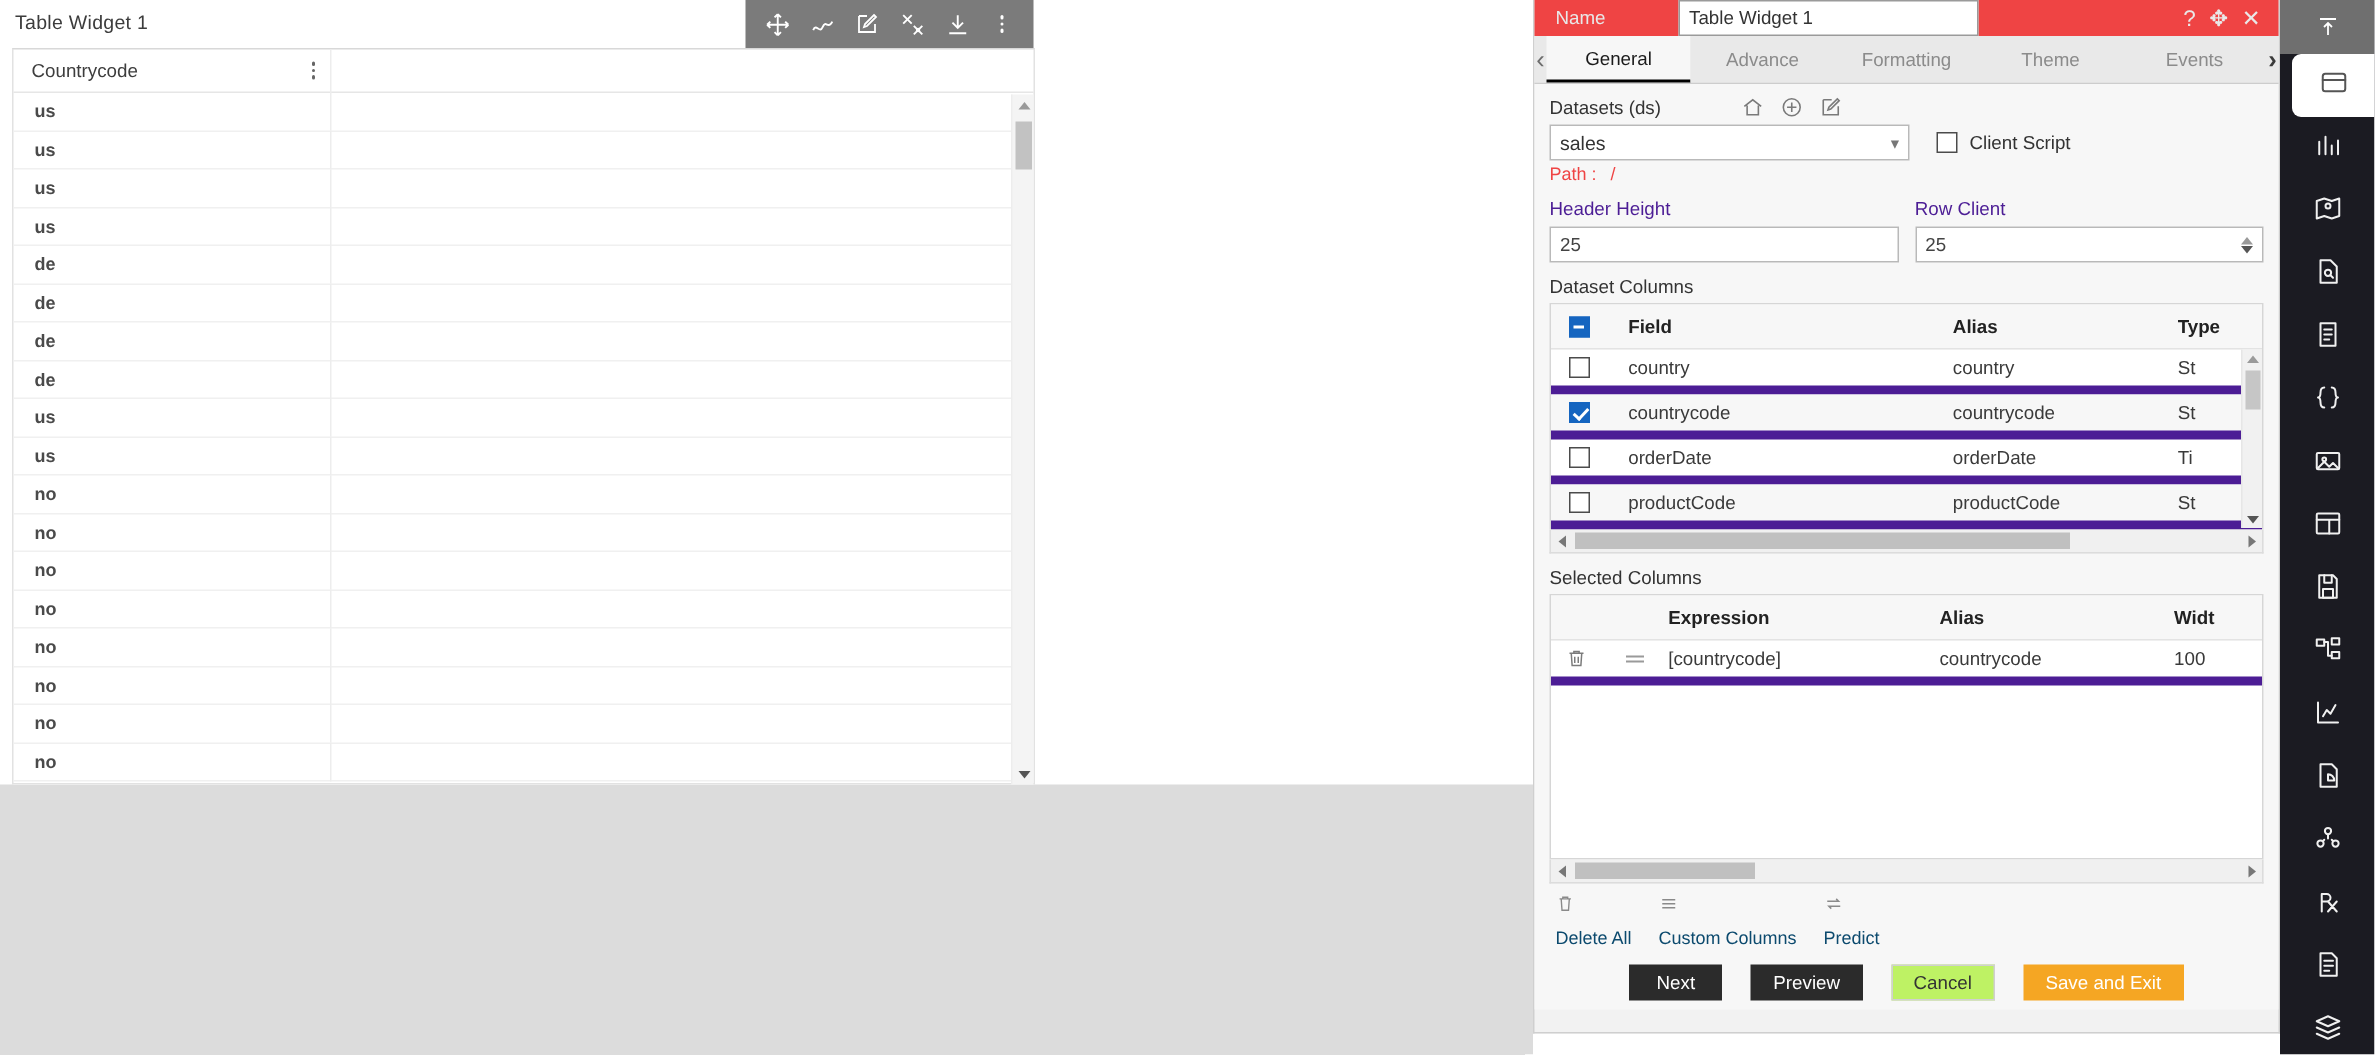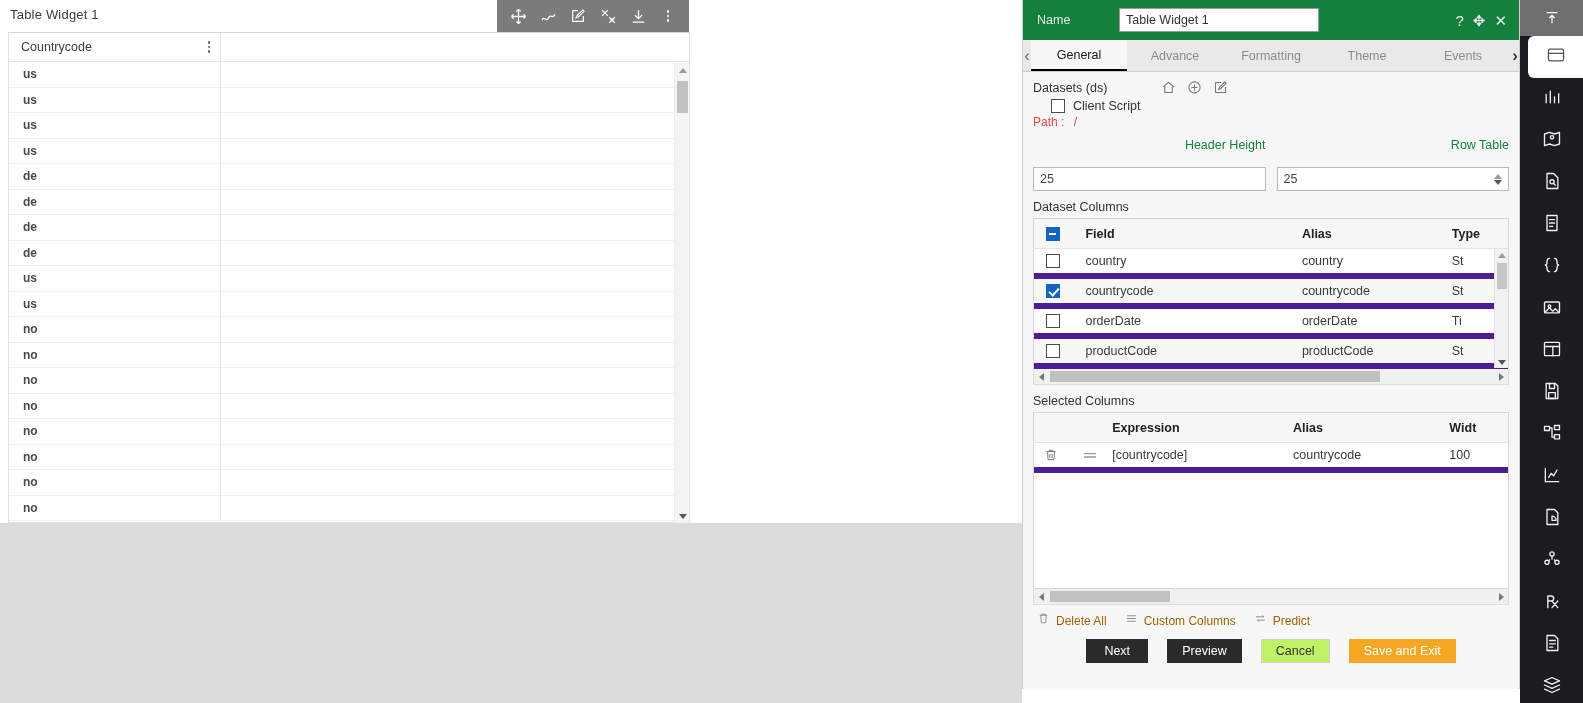--- a/index.html
+++ b/index.html
@@ -87,21 +87,21 @@
   .tri { width: 0; height: 0; }
   .tri.up { border-left: 4px solid transparent; border-right: 4px solid transparent; border-bottom: 5px solid #9a9a9a; }
   .tri.down { border-left: 4px solid transparent; border-right: 4px solid transparent; border-top: 5px solid #555; }
 
   
   .panel {
     position: absolute; left: 1022px; top: 0; width: 498px; height: 689px;
     background: #f2f2f2; border: 1px solid #cfcfcf; border-top: none;
   }
   .panel-header {
-    height: 40px; background: #15803d; display: flex; align-items: center;
+    height: 24px; background: #ef4444; display: flex; align-items: center;
     padding: 0 8px 0 14px; gap: 10px;
   }
   .panel-header .lbl { color: #e8e8e8; font-size: 12.5px; width: 72px; }
   .panel-header input.name {
     width: 200px; height: 24px; border: 1px solid #9a9a9a; background: #fff;
     font-size: 12.5px; color: #333; padding: 0 6px;
     font-family: "Liberation Sans", sans-serif;
   }
   .panel-header .hdr-icons { margin-left: auto; display: flex; align-items: center; gap: 9px; padding-right: 4px; }
   .panel-header .hdr-icons span { color: #e9e9e9; font-size: 15px; cursor: pointer; line-height: 1; }
@@ -147,21 +147,21 @@
     border: solid #fff; border-width: 0 2px 2px 0; transform: rotate(43deg);
   }
   .cbox.indet { background: #1565c0; border-color: #1565c0; position: relative; }
   .cbox.indet::after {
     content: ""; position: absolute; left: 2px; top: 5px; width: 7px; height: 2px; background: #fff;
   }
   .path { font-size: 12px; color: #ef4444; margin-top: 2px; }
 
   .hh-row { display: flex; gap: 11px; margin-top: 9px; }
   .fld { width: 240px; }
-  .fld .cap { font-size: 12.5px; color: #15803d; margin-bottom: 15px; text-align: right; }
+  .fld .cap { font-size: 12.5px; color: #4c1d95; margin-bottom: 5px; }
   .fld .inp {
     height: 24px; border: 1px solid #b9b9b9; background: #fff;
     font-size: 12.5px; color: #444; padding: 0 6px;
     display: flex; align-items: center; justify-content: space-between;
   }
   .spin { display: flex; flex-direction: column; gap: 1px; align-items: center; cursor: pointer; }
 
   
   .grid-title { font-size: 12.5px; color: #333; margin: 9px 0 4px 0; }
   .grid { border: 1px solid #d6d6d6; background: #fff; position: relative; }
@@ -198,21 +198,21 @@
     display: flex; align-items: center; position: relative;
   }
   .hscroll .arr { width: 14px; display: flex; justify-content: center; cursor: pointer; }
   .hscroll .arr.r { position: absolute; right: 0; }
   .hscroll .thumb { position: absolute; left: 16px; height: 11px; background: #c0c0c0; }
   .tri.left { border-top: 4px solid transparent; border-bottom: 4px solid transparent; border-right: 5px solid #777; }
   .tri.right { border-top: 4px solid transparent; border-bottom: 4px solid transparent; border-left: 5px solid #777; }
 
   
   .links { display: flex; align-items: center; gap: 18px; margin-top: 7px; padding-left: 4px; }
-  .links .lk { display: flex; align-items: flex-end; gap: 6px; font-size: 12px; color: #a16207; cursor: pointer; }
+  .links .lk { display: flex; align-items: flex-start; gap: 6px; font-size: 12px; color: #0c4a6e; cursor: pointer; flex-direction: column; }
 
   
   .footer { display: flex; justify-content: center; gap: 19px; margin-top: 11px; }
   .btn {
     min-width: 62px; height: 24px; padding: 0 14px; font-size: 12.5px;
     display: flex; align-items: center; justify-content: center; cursor: pointer;
     border: 1px solid transparent; font-family: "Liberation Sans", sans-serif;
   }
   .btn.dark { background: #2b2b2b; color: #fff; }
   .btn.light { background: #bef264; color: #333; border-color: #d0d0d0; }
@@ -402,40 +402,44 @@
           <span>
             <svg width="15" height="15" viewBox="0 0 24 24" fill="none" stroke="#7a7a7a" stroke-width="1.7">
                 <path d="M4 4h9M4 4v16h16v-9"></path>
                 <path d="M19 3l2 2-9 9-3 1 1-3z"></path>
               </svg>
           </span>
         </span>
       </div>
 
       <div style="display:flex;align-items:center;margin-top:4px;">
+        <div class="ds-select-fake">
+          <span>sales</span>
+          <span class="chev">▾</span>
+        </div>
         <span class="chk-wrap">
           <span class="cbox"></span>
           <span class="sect-label">Client Script</span>
         </span>
       </div>
 
       <div class="path">
         <span>Path :</span>
         <span style="margin-left:6px">/</span>
       </div>
 
       <div class="hh-row">
         <div class="fld">
           <div class="cap">Header Height</div>
           <div class="inp">
             <span>25</span>
           </div>
         </div>
         <div class="fld">
-          <div class="cap">Row Table</div>
+          <div class="cap">Row Client</div>
           <div class="inp">
             <span>25</span>
             <span class="spin">
               <span class="tri up"></span>
                 <span class="tri down"></span>
             </span>
           </div>
         </div>
       </div>
 

